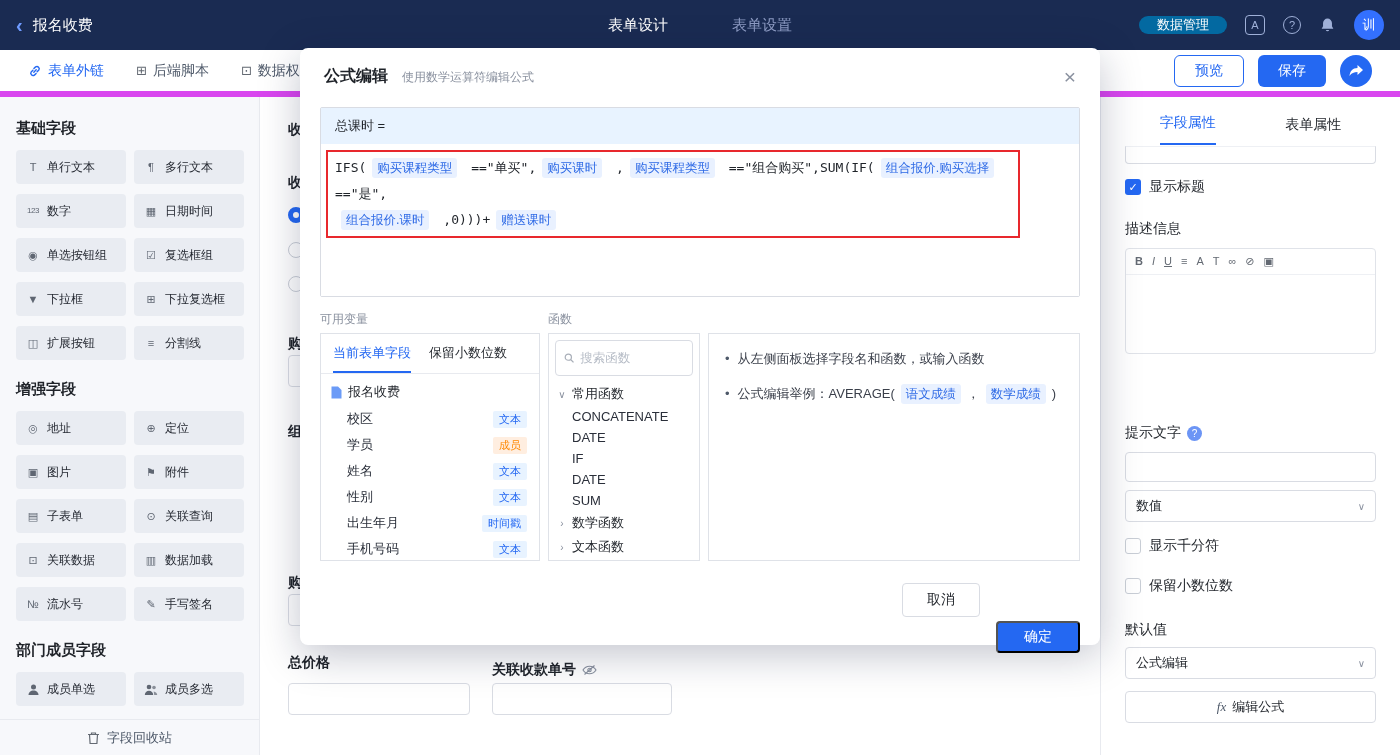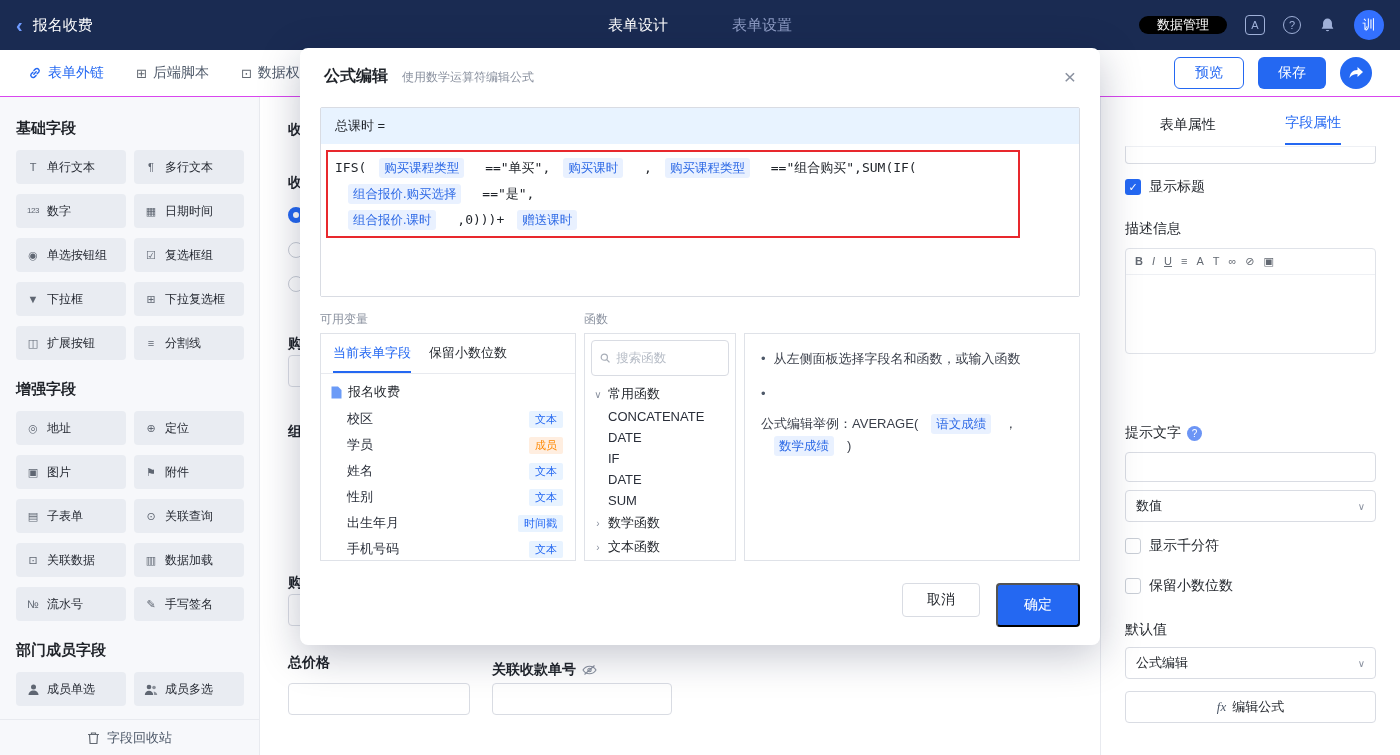--- a/index.html
+++ b/index.html
@@ -8,28 +8,28 @@
 
   
   .topbar{position:absolute;top:0;left:0;right:0;height:50px;background:#1a2b52;display:flex;align-items:center;padding:0 16px;z-index:50;}
   .tb-left{display:flex;align-items:center;gap:10px;}
   .back{color:#6f9bff;font-size:20px;line-height:1;cursor:pointer;font-weight:bold;}
   .tb-title{color:#fff;font-size:15px;}
   .tb-tabs{position:absolute;left:50%;transform:translateX(-50%);display:flex;gap:64px;}
   .tb-tab{font-size:15px;color:#8e9cc4;cursor:pointer;}
   .tb-tab.active{color:#fff;}
   .tb-right{margin-left:auto;display:flex;align-items:center;gap:18px;}
-  .btn-green{background:#000000;color:#fff;font-size:13px;padding:0 18px;border-radius:16px;cursor:pointer;}
+  .btn-green{background:#0369a1;color:#fff;font-size:13px;padding:0 18px;border-radius:16px;cursor:pointer;}
   .ic-frame{width:20px;height:20px;border:1.4px solid #9fb0d8;border-radius:4px;color:#9fb0d8;font-size:11px;display:flex;align-items:center;justify-content:center;cursor:pointer;}
   .ic-circle{width:18px;height:18px;border:1.4px solid #9fb0d8;border-radius:50%;color:#9fb0d8;font-size:11px;display:flex;align-items:center;justify-content:center;cursor:pointer;}
   .bell{display:flex;align-items:center;cursor:pointer;}
   .avatar{width:30px;height:30px;border-radius:50%;background:#3370ff;color:#fff;font-size:13px;display:flex;align-items:center;justify-content:center;cursor:pointer;}
 
   
-  .subbar{position:absolute;top:50px;left:0;right:0;height:47px;background:#fff;border-bottom:1px solid #d946ef;display:flex;align-items:center;padding:0 28px;z-index:5;}
+  .subbar{position:absolute;top:50px;left:0;right:0;height:47px;background:#fff;border-bottom:6px solid #d946ef;display:flex;align-items:center;padding:0 28px;z-index:5;}
   .sb-item{display:flex;align-items:center;gap:6px;font-size:14px;color:#4e5969;margin-right:32px;cursor:pointer;white-space:nowrap;}
   .sb-item.active{color:#2468f2;}
   .sb-icon{font-size:13px;color:#646a73;line-height:1;}
   .sb-right{margin-left:auto;display:flex;align-items:center;gap:14px;}
   .btn-outline{height:32px;border:1px solid #2468f2;color:#2468f2;background:#fff;border-radius:6px;font-size:14px;display:flex;align-items:center;justify-content:center;padding:0 20px;cursor:pointer;}
   .btn-primary{height:32px;background:#2468f2;color:#fff;border-radius:6px;font-size:14px;display:flex;align-items:center;justify-content:center;padding:0 20px;border:none;cursor:pointer;}
   .btn-share{width:32px;height:32px;border-radius:50%;background:#2468f2;display:flex;align-items:center;justify-content:center;cursor:pointer;}
 
   
   .sidebar{position:absolute;top:97px;left:0;width:260px;bottom:0;background:#f7f8fb;border-right:1px solid #e8eaef;padding:16px 16px 0;z-index:5;}
@@ -75,24 +75,24 @@
   
   .modal{position:absolute;left:300px;top:48px;width:800px;height:597px;background:#fff;border-radius:8px;box-shadow:0 10px 40px rgba(15,25,60,.25);z-index:100;}
   .m-header{display:flex;align-items:baseline;padding:18px 24px 14px;}
   .m-title{font-size:16px;font-weight:bold;color:#1f2329;}
   .m-sub{font-size:12px;color:#8a919f;margin-left:14px;}
   .m-close{margin-left:auto;font-size:21px;color:#8a919f;cursor:pointer;line-height:1;align-self:center;}
   .f-box{margin:6px 20px 0;border:1px solid #d9dce3;border-radius:2px;}
   .f-head{background:#e8f3ff;padding:9px 14px;font-size:13px;color:#1f2329;}
   .f-body{position:relative;height:152px;background:#fff;}
   .red-frame{position:absolute;left:5px;top:6px;width:694px;border:2px solid #e8282d;padding:3px 7px;line-height:26px;font-size:13px;font-family:"DejaVu Sans Mono",monospace;color:#1f2329;}
-  .chip{display:inline-block;background:#e9f1ff;color:#2e6ae6;border-radius:3px;padding:0 5px;margin:0 13px;font-size:12.5px;line-height:20px;font-family:"Liberation Sans",sans-serif;cursor:pointer;}
+  .chip{display:inline-block;background:#e9f1ff;color:#2e6ae6;border-radius:3px;padding:0 5px;margin:0 6px;font-size:12.5px;line-height:20px;font-family:"Liberation Sans",sans-serif;cursor:pointer;}
   .m-cols{display:flex;gap:8px;margin:14px 20px 0;}
   .col-label{font-size:12px;color:#8a919f;margin-bottom:7px;height:15px;}
-  .vbox{width:256px;flex:none;}
+  .vbox{width:220px;flex:none;}
   .boxed{border:1px solid #dfe2e8;height:228px;overflow:hidden;background:#fff;}
   .vtabs{display:flex;gap:18px;padding:10px 12px 0;border-bottom:1px solid #e8eaef;}
   .vtab{font-size:13px;padding-bottom:9px;cursor:pointer;color:#1f2329;}
   .vtab.active{color:#2468f2;border-bottom:2px solid #2468f2;}
   .troot{display:flex;align-items:center;gap:6px;padding:9px 10px 5px;font-size:13px;color:#1f2329;}
   .vrow{display:flex;align-items:center;justify-content:space-between;padding:4px 12px 4px 26px;cursor:pointer;}
   .vname{font-size:13px;color:#2a2f3a;}
   .vtag{font-size:11px;line-height:17px;padding:0 6px;border-radius:2px;}
   .tag-blue{background:#e8f3ff;color:#2468f2;}
   .tag-orange{background:#ffeee0;color:#ff8800;}
@@ -102,21 +102,21 @@
   .search input::placeholder{color:#b6bcc6;}
   .fgroup{display:flex;align-items:center;gap:5px;padding:3px 8px;font-size:13px;color:#1f2329;cursor:pointer;}
   .gchev{color:#8a919f;font-size:10px;width:10px;text-align:center;}
   .frow{padding:3px 8px 3px 23px;font-size:13px;color:#2a2f3a;cursor:pointer;}
   .hbox{flex:1;}
   .hbox .boxed{padding:14px 16px;}
   .hline{display:flex;gap:8px;margin-bottom:13px;line-height:22px;font-size:13px;color:#3a3f4a;flex-wrap:wrap;}
   .bullet{color:#4e5969;}
   .m-footer{display:flex;justify-content:flex-end;gap:16px;margin:22px 20px 0;}
   .btn-cancel{width:78px;height:34px;border:1px solid #d9dce3;border-radius:4px;background:#fff;font-size:14px;color:#1f2329;display:flex;align-items:center;justify-content:center;cursor:pointer;}
-  .btn-ok{width:84px;height:44px;background:#2468f2;border-radius:4px;color:#fff;font-size:14px;display:flex;align-items:center;justify-content:center;cursor:pointer;}
+  .btn-ok{width:84px;height:32px;background:#2468f2;border-radius:4px;color:#fff;font-size:14px;display:flex;align-items:center;justify-content:center;cursor:pointer;margin-top:38px;}
 </style>
 </head>
 <body>
 
 <div class="topbar">
   <div class="tb-left">
     <span class="back">‹</span>
     <span class="tb-title">报名收费</span>
   </div>
   <div class="tb-tabs">
@@ -303,25 +303,25 @@
         <circle cx="7.5" cy="6" r="1.7"></circle>
         <line x1="2.5" y1="10.5" x2="12.5" y2="1.5"></line>
       </svg>
   </div>
   <input class="cv-input" style="left: 28px; top: 586px; width: 182px;">
   <input class="cv-input" style="left: 232px; top: 586px; width: 180px;">
 </div>
 
 <div class="rpanel">
   <div class="rtabs">
+    <div class="rtab active">
+        <span>字段属性</span>
+      </div>
     <div class="rtab">
         <span>表单属性</span>
-      </div>
-    <div class="rtab active">
-        <span>字段属性</span>
       </div>
   </div>
   <div class="cropped-input"></div>
   <div class="chk-row" style="margin-top:14px;">
     <span class="chk on">✓</span>
     <span>显示标题</span>
   </div>
   <div class="plabel" style="margin-top:24px;">描述信息</div>
   <div class="editor">
     <div class="editor-bar">

